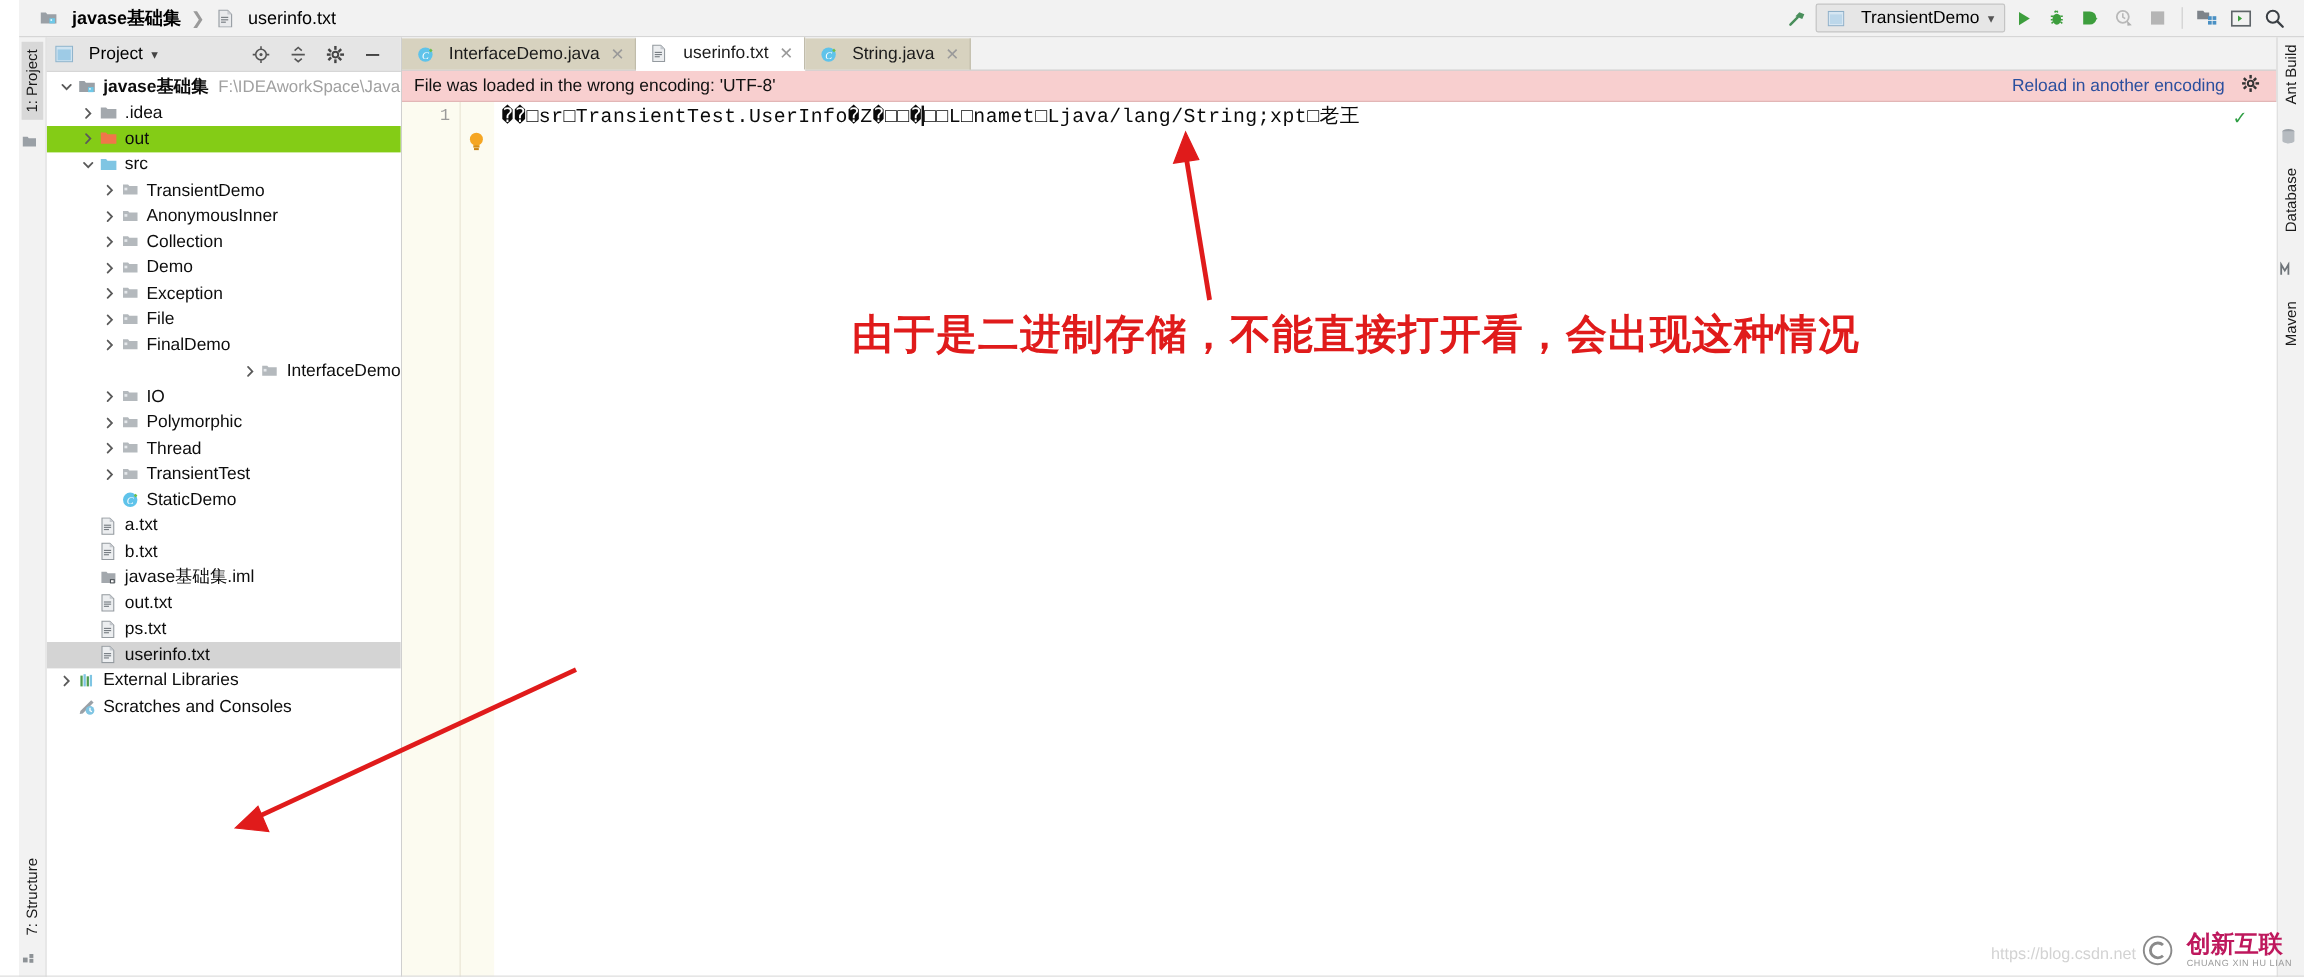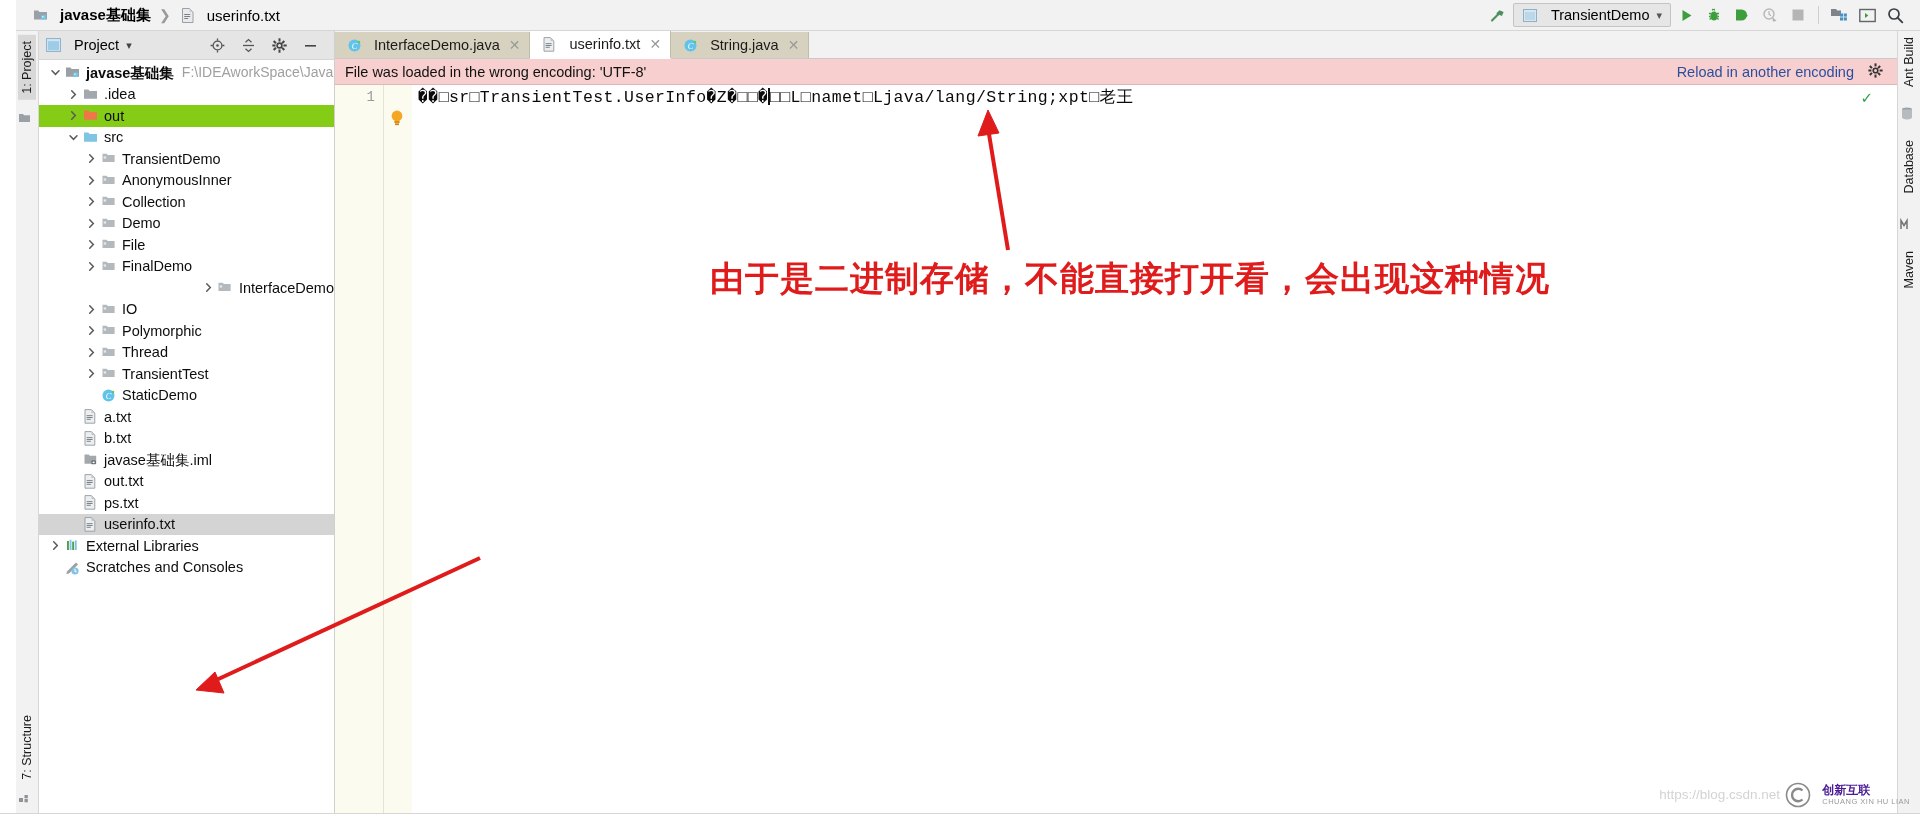--- a/index.html
+++ b/index.html
@@ -91,21 +91,21 @@
   .editor-scrollpad{width:14px;flex:0 0 14px;background:#fff;}
 
   
   .anno-text{position:absolute;left:710px;top:256px;font-size:34px;font-weight:bold;color:#e01b1b;
              font-family:"DejaVu Sans","Liberation Sans",sans-serif;letter-spacing:1px;white-space:nowrap;}
   .anno-svg{position:absolute;left:0;top:0;width:1920px;height:814px;pointer-events:none;}
 
   
   .wm1{position:absolute;right:140px;bottom:12px;color:#d3d3d3;font-size:13.5px;}
   .wm2{position:absolute;right:10px;bottom:6px;display:flex;align-items:center;gap:6px;}
-  .wm2 .t1{font-size:12px;color:#4c1d95;font-weight:bold;}
+  .wm2 .t1{font-size:20px;color:#be185d;font-weight:bold;}
   .wm2 .t2{font-size:7.5px;color:#9a9a9a;letter-spacing:.5px;}
 
   .bottomline{position:absolute;left:0;bottom:0;width:1920px;height:1px;background:#d6d6d6;}
 </style>
 </head>
 <body>
 
 <div class="ide">
 
   <div class="topbar">
@@ -402,20 +402,34 @@
               <svg width="11" height="11" viewBox="0 0 11 11">
                 <path d="M3.7 1.8l3.6 3.7-3.6 3.7" stroke="#5a5a5a" stroke-width="1.5" fill="none" stroke-linecap="round"></path>
               </svg>
             </span>
             <span class="ico">
               <svg width="16" height="15" viewBox="0 0 16 15">
                 <path d="M1.5 2.8h4.2l1.1 1.3H13.6v7H1.5z" fill="#b4b9bd"></path>
                 <rect x="2.7" y="5.4" width="2.4" height="2.2" fill="#e6e9ec"></rect>
               </svg>
             </span>
+            <span class="lbl">Exception</span>
+          </div>
+          <div class="row" style="padding-left: 46px;">
+            <span class="arrow">
+              <svg width="11" height="11" viewBox="0 0 11 11">
+                <path d="M3.7 1.8l3.6 3.7-3.6 3.7" stroke="#5a5a5a" stroke-width="1.5" fill="none" stroke-linecap="round"></path>
+              </svg>
+            </span>
+            <span class="ico">
+              <svg width="16" height="15" viewBox="0 0 16 15">
+                <path d="M1.5 2.8h4.2l1.1 1.3H13.6v7H1.5z" fill="#b4b9bd"></path>
+                <rect x="2.7" y="5.4" width="2.4" height="2.2" fill="#e6e9ec"></rect>
+              </svg>
+            </span>
             <span class="lbl">File</span>
           </div>
           <div class="row" style="padding-left: 46px;">
             <span class="arrow">
               <svg width="11" height="11" viewBox="0 0 11 11">
                 <path d="M3.7 1.8l3.6 3.7-3.6 3.7" stroke="#5a5a5a" stroke-width="1.5" fill="none" stroke-linecap="round"></path>
               </svg>
             </span>
             <span class="ico">
               <svg width="16" height="15" viewBox="0 0 16 15">

